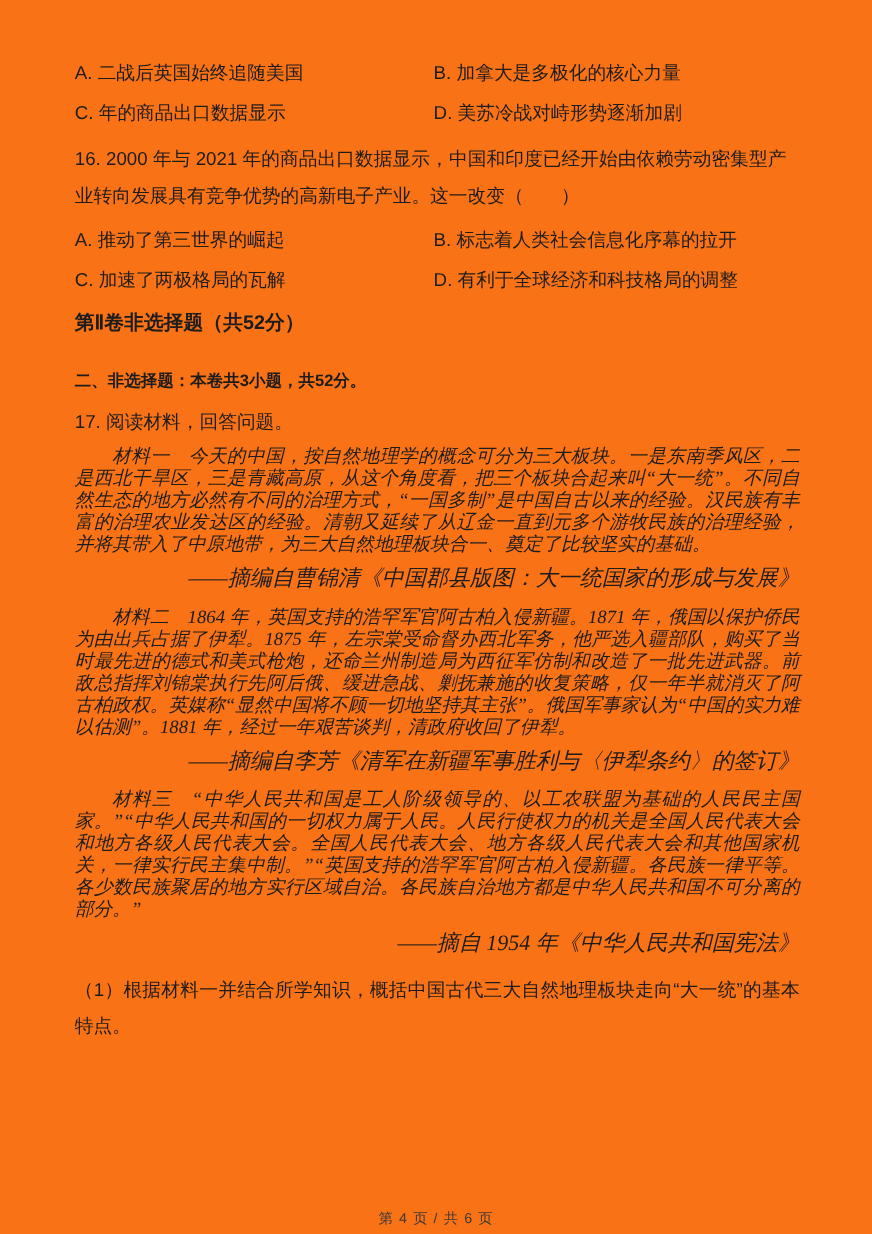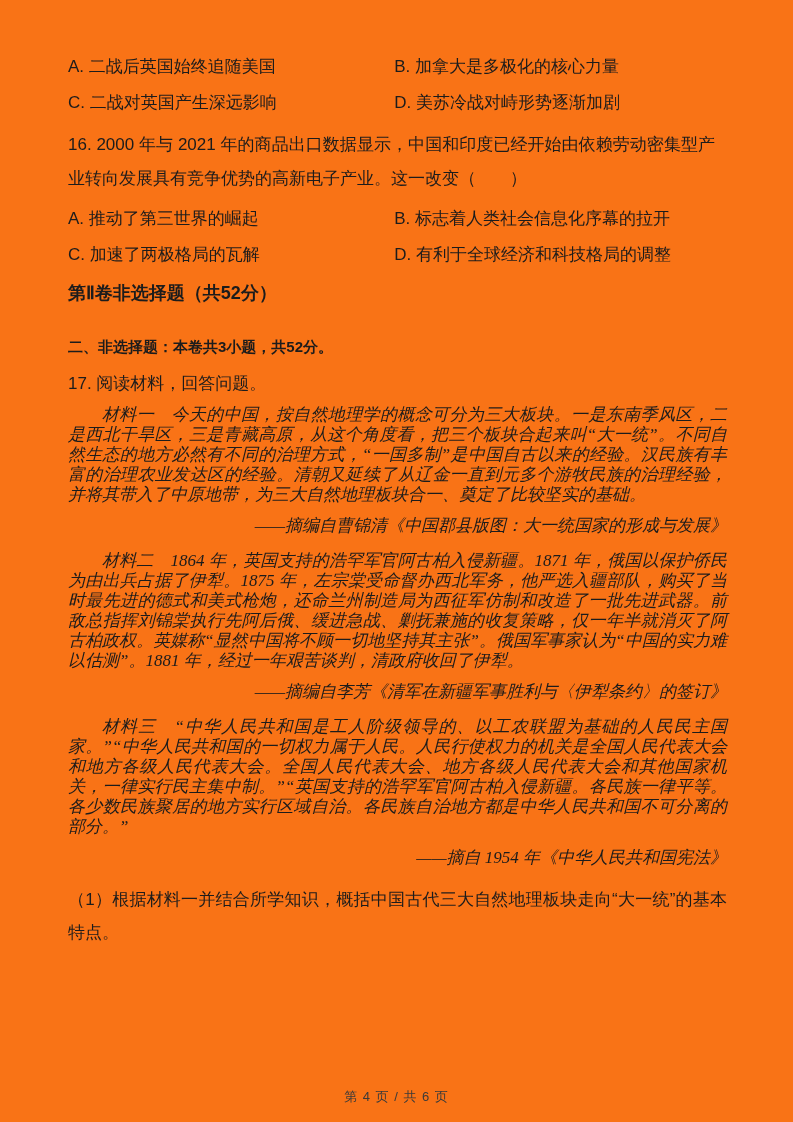--- a/index.html
+++ b/index.html
@@ -42,47 +42,47 @@
     font-style:italic;
     font-size:17px;
     line-height:20px;
     text-indent:2em;
     text-align:justify;
     margin:0;
   }
   .source {
     font-family:"Liberation Serif", serif;
     font-style:italic;
-    font-size:17px;
+    font-size:20px;
     line-height:34px;
     text-align:right;
     margin:4px 0 8px 0;
   }
   .subq { font-size:17px; line-height:33px; margin:0; text-align:justify; }
   .footer {
     position:absolute;
-    left:0; bottom:16px;
+    left:0; bottom:5px;
     width:100%;
     text-align:center;
     font-size:13px;
     color:#3a3a3a;
     letter-spacing:1px;
   }
 </style>
 </head>
 <body>
 
 <div class="page">
 
   <div class="opt-row">
     <span class="opt left">A. 二战后英国始终追随美国</span>
     <span class="opt right">B. 加拿大是多极化的核心力量</span>
   </div>
   <div class="opt-row">
-    <span class="opt left">C. 二战对英国产生深远影响</span>
+    <span class="opt left">C. 年的商品出口数据显示</span>
     <span class="opt right">D. 美苏冷战对峙形势逐渐加剧</span>
   </div>
 
   <p class="stem">16. 2000 年与 2021 年的商品出口数据显示，中国和印度已经开始由依赖劳动密集型产业转向发展具有竞争优势的高新电子产业。这一改变（　　）</p>
   <div class="opt-row">
     <span class="opt left">A. 推动了第三世界的崛起</span>
     <span class="opt right">B. 标志着人类社会信息化序幕的拉开</span>
   </div>
   <div class="opt-row">
     <span class="opt left">C. 加速了两极格局的瓦解</span>

